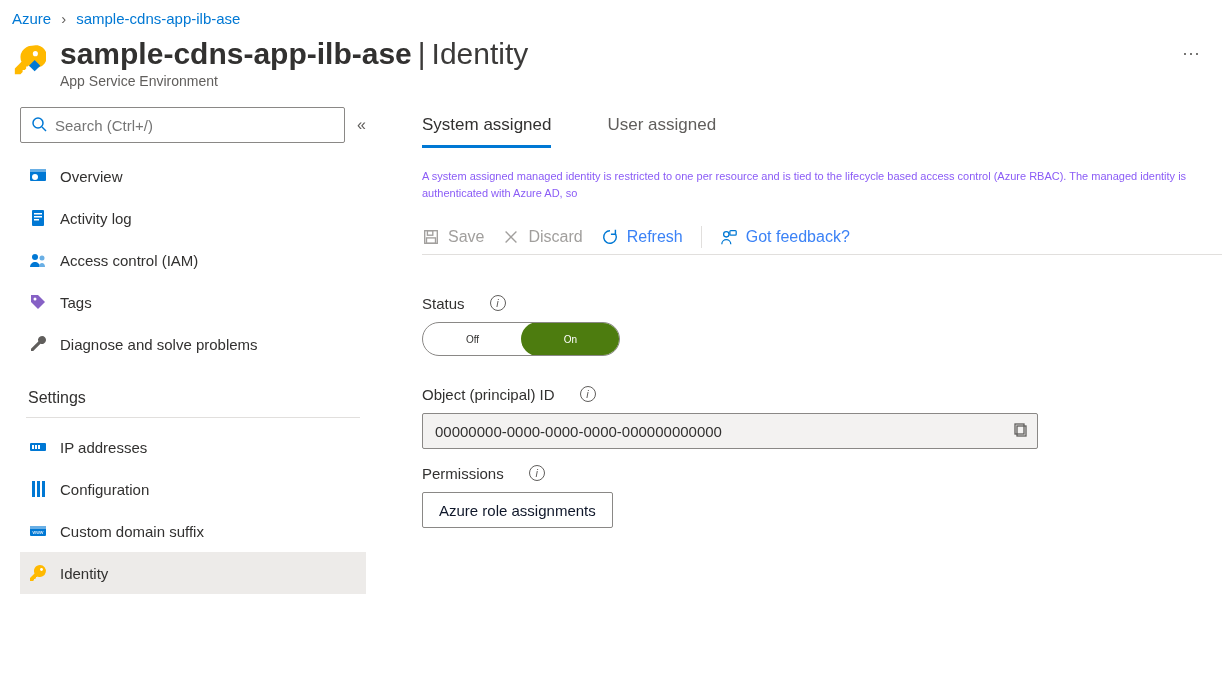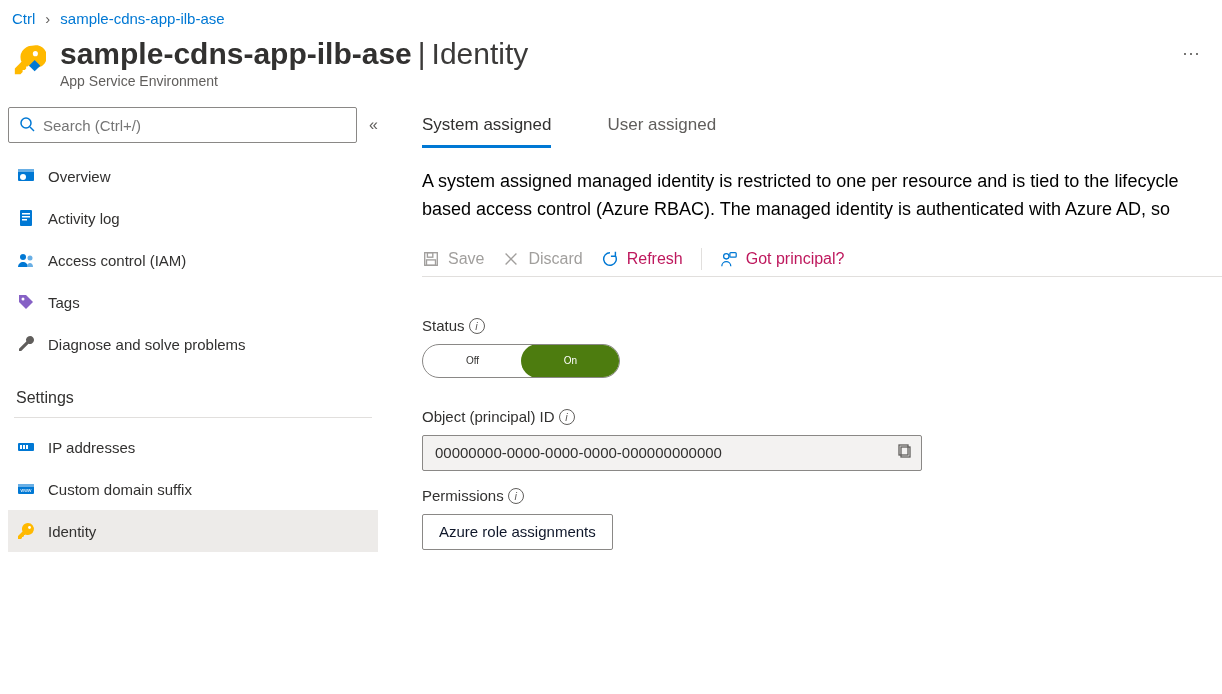--- a/index.html
+++ b/index.html
@@ -45,21 +45,21 @@
     gap: 6px;
   }
   .head-title .thin { font-weight: 400; color: #3b3a39; }
   .head-sub { font-size: 14px; color: #605e5c; margin-top: 2px; }
   .head-more { font-size: 18px; color:#605e5c; cursor: pointer; padding: 6px 10px 0 10px; }
 
   
   .cols { display: flex; }
   .side {
     width: 386px;
-    padding: 0 8px;
+    padding: 0 20px;
   }
 
   
   .search-wrap { display:flex; align-items:center; gap: 12px; margin-bottom: 12px;}
   .search {
     flex:1;
     display:flex; align-items:center;
     height: 36px;
     border: 1px solid #8a8886;
     border-radius: 2px;
@@ -101,68 +101,68 @@
     font-size: 17px; color:#323130;
     padding: 6px 0 10px 0;
     cursor:pointer;
   }
   .tab.active {
     color:#323130; font-weight:400;
     border-bottom: 3px solid #0078d4;
   }
   .tab:not(.active){ color:#605e5c; }
 
-  .desc { color:#000000; font-size:18px; margin: 20px 8px 0 0; line-height:1.55; white-space:normal;}
+  .desc { color:#8b5cf6; font-size:11px; margin: 20px 8px 0 0; line-height:1.55; white-space:normal;}
 
   .toolbar {
     display:flex; align-items:center; gap: 18px;
     margin-top: 24px;
     border-bottom:1px solid #e1dfdd;
     padding-bottom: 6px;
   }
-  .tbtn { display:flex; align-items:center; gap:8px; font-size:16px; cursor:pointer; color:#be185d; }
+  .tbtn { display:flex; align-items:center; gap:8px; font-size:16px; cursor:pointer; color:#3b82f6; }
   .tbtn.disabled { color:#a19f9d; cursor:default; }
   .tbtn svg { width:18px; height:18px; }
   .tsep { width:1px; height:22px; background:#e1dfdd; }
 
-  .field-label { display:flex; align-items:flex-end; gap:4px; font-size:15px; color:#323130; margin-top: 40px;}
+  .field-label { display:flex; align-items:flex-start; gap:25px; font-size:15px; color:#323130; margin-top: 40px;}
   .info-i { width:16px;height:16px;border:1px solid #605e5c;border-radius:50%;display:inline-flex;align-items:center;justify-content:center;font-size:11px;color:#605e5c; font-style:italic; cursor:help;}
 
   .toggle {
     display:flex; margin-top:10px;
     border:1px solid #8a8886; border-radius: 999px;
     width: 198px; height: 34px; overflow:hidden;
   }
   .toggle .opt { flex:1; display:flex;align-items:center;justify-content:center; font-size:10px; cursor:pointer;}
   .toggle .opt.active { background:#4d7c0f; color:#fff; border-radius:999px; margin:-1px; }
 
   .ro-field {
     display:flex; align-items:center;
-    width: 500px; height:36px;
+    width: 616px; height:36px;
     background:#f3f2f1; border:1px solid #8a8886;
     border-radius:2px; padding:0 8px 0 12px;
     margin-top:10px;
     font-size:15px; color:#323130;
   }
   .ro-field .val { flex:1; }
   .ro-field .copy { cursor:pointer; color:#605e5c; }
 
   .btn-outline {
     display:inline-flex; align-items:center; justify-content:center;
     height:36px; padding: 0 16px;
     border:1px solid #8a8886; border-radius:2px;
     background:#fff; font-size:15px; color:#0f172a;
     cursor:pointer; margin-top:10px;
   }
 </style>
 </head>
 <body>
 
 <nav class="breadcrumb">
-  <a>Ctrl</a>
+  <a>Azure</a>
   <span class="chev">›</span>
   <a>sample-cdns-app-ilb-ase</a>
 </nav>
 
 <div class="page-head">
   <div class="head-icon">
     <svg viewBox="0 0 24 24">
       <path fill="#ffb900" d="M14 2a8 8 0 0 0-7.3 11.3L2 18v4h4l1.5-1.5V19h1.5l1-1v-1.5H11l.7-.7A8 8 0 1 0 14 2z"></path>
       <circle cx="16.5" cy="7.5" r="1.8" fill="#fff"></circle>
       <path fill="#0078d4" d="M12 16l4 4 4-4-4-4z"></path>
@@ -255,20 +255,30 @@
             <rect x="4" y="8" width="2" height="4" fill="#fff"></rect>
             <rect x="7" y="8" width="2" height="4" fill="#fff"></rect>
             <rect x="10" y="8" width="2" height="4" fill="#fff"></rect>
           </svg>
       </span>
       <span>IP addresses</span>
     </div>
     <div class="nav-item">
       <span class="nav-icon">
         <svg viewBox="0 0 20 20">
+            <rect x="4" y="2" width="3" height="16" fill="#0078d4"></rect>
+            <rect x="9" y="2" width="3" height="16" fill="#0078d4"></rect>
+            <rect x="14" y="2" width="3" height="16" fill="#0078d4"></rect>
+          </svg>
+      </span>
+      <span>Configuration</span>
+    </div>
+    <div class="nav-item">
+      <span class="nav-icon">
+        <svg viewBox="0 0 20 20">
             <rect x="2" y="5" width="16" height="10" rx="1" fill="#0078d4"></rect>
             <rect x="2" y="5" width="16" height="3" fill="#69afe5"></rect>
             <text x="10" y="13" font-size="5" text-anchor="middle" fill="#fff">www</text>
           </svg>
       </span>
       <span>Custom domain suffix</span>
     </div>
     <div class="nav-item active">
       <span class="nav-icon">
         <svg viewBox="0 0 20 20">
@@ -311,21 +321,21 @@
           </svg>
         <span>Refresh</span>
       </div>
       <div class="tsep"></div>
       <div class="tbtn">
         <svg viewBox="0 0 20 20">
             <circle cx="7" cy="7" r="3" fill="none" stroke="#0078d4" stroke-width="1.4"></circle>
             <path d="M2 18c0-3 2.5-5 5-5s5 2 5 5" fill="none" stroke="#0078d4" stroke-width="1.4"></path>
             <rect x="11" y="3" width="7" height="5" rx="1" fill="none" stroke="#0078d4" stroke-width="1.4"></rect>
           </svg>
-        <span>Got principal?</span>
+        <span>Got feedback?</span>
       </div>
     </div>
 
     
     <div class="field-label">
       <span>Status</span>
       <span class="info-i">i</span>
     </div>
     <div class="toggle">
       <div class="opt">Off</div>

